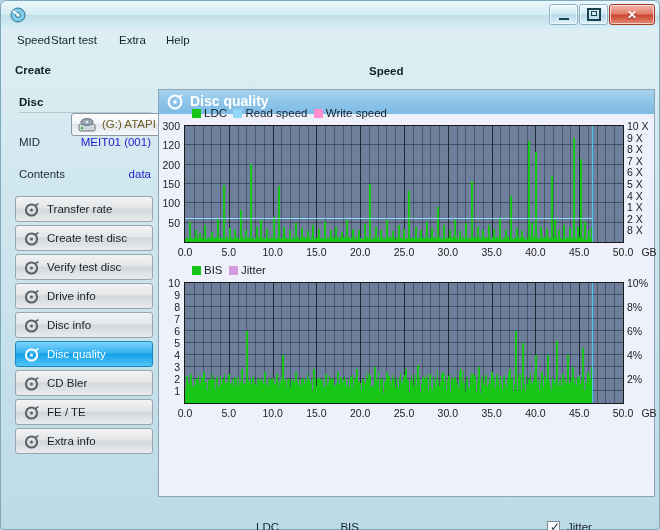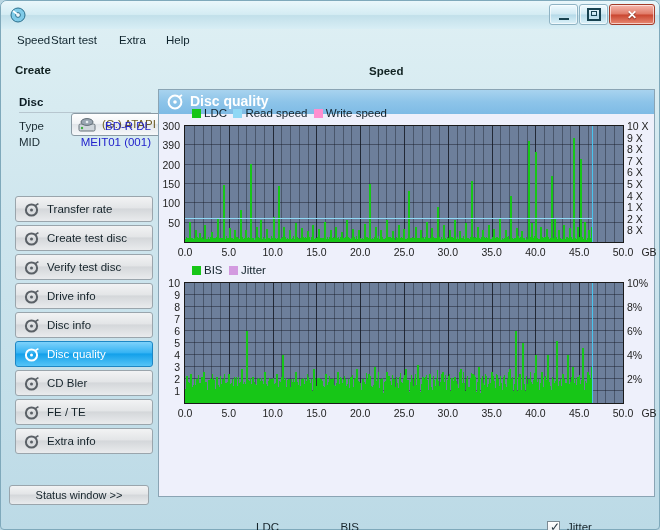--- a/index.html
+++ b/index.html
@@ -239,27 +239,27 @@
         <rect x="5" y="3.5" width="14" height="13" rx="1" fill="#5b8fd0" stroke="#27548f"></rect>
         <rect x="8" y="3.5" width="8" height="5" fill="#e7eef7" stroke="#27548f"></rect>
         <rect x="7.5" y="10.5" width="9" height="6" fill="#e7eef7" stroke="#27548f"></rect>
       </svg>
     </div>
   </div>
 
   <div class="leftpanel">
     <div class="disc-head">Disc</div>
     <div class="hr"></div>
-    <div class="drow" style="top:24px">
-      <span class="k">Type</span>
-      <span class="v">BD-R DL</span>
-    </div>
     <div class="drow" style="top:40px">
       <span class="k">MID</span>
       <span class="v">MEIT01 (001)</span>
+    </div>
+    <div class="drow" style="top:72px">
+      <span class="k">Contents</span>
+      <span class="v">data</span>
     </div>
     <div id="sidebar-buttons">
         <div class="sbtn" style="top: 100px;">
           <svg class="sico" viewBox="0 0 16 16">
       <circle cx="7.5" cy="8" r="5.6" fill="none" stroke="#5a6066" stroke-width="2"></circle>
       <circle cx="7.5" cy="8" r="1.5" fill="#5a6066"></circle>
       <path d="M11.6 3.4 L14.4 1.6" stroke="#5a6066" stroke-width="1.7"></path>
           </svg>
           <span class="st">Transfer rate</span>
         </div>
@@ -323,21 +323,20 @@
           <svg class="sico" viewBox="0 0 16 16">
       <circle cx="7.5" cy="8" r="5.6" fill="none" stroke="#5a6066" stroke-width="2"></circle>
       <circle cx="7.5" cy="8" r="1.5" fill="#5a6066"></circle>
       <path d="M11.6 3.4 L14.4 1.6" stroke="#5a6066" stroke-width="1.7"></path>
           </svg>
           <span class="st">Extra info</span>
         </div>
       </div>
   </div>
 
-  <div id="status-window-button">Status window &gt;&gt;</div>
 
   <div class="content">
     <div class="panel-head">
       <svg class="phico" viewBox="0 0 16 16">
         <circle cx="8" cy="8" r="6.4" fill="none" stroke="#ffffff" stroke-width="2"></circle>
         <circle cx="8" cy="8" r="1.8" fill="#ffffff"></circle>
         <path d="M12 3 L15 1" stroke="#ffffff" stroke-width="1.8"></path>
       </svg>
       <div class="pt">Disc quality</div>
     </div>
@@ -884,21 +883,21 @@
           <div class="bar" style="left: 399px; height: 20px; width: 2px;"></div>
           <div class="bar" style="left: 403px; height: 12px; width: 2px;"></div>
           <div class="bar" style="left: 406px; height: 15px; width: 2px;"></div>
           <div class="rspeed" style="width: 407px; bottom: 23px;"></div>
           <div class="cursor" style="left: 407px;"></div>
         </div>
         <div class="tick" style="left: 0px; width: 21px; text-align: right; top: 126.667px;">50</div>
         <div class="tick" style="left: 0px; width: 21px; text-align: right; top: 107.333px;">100</div>
         <div class="tick" style="left: 0px; width: 21px; text-align: right; top: 88px;">150</div>
         <div class="tick" style="left: 0px; width: 21px; text-align: right; top: 68.6667px;">200</div>
-        <div class="tick" style="left: 0px; width: 21px; text-align: right; top: 49.3333px;">390</div>
+        <div class="tick" style="left: 0px; width: 21px; text-align: right; top: 49.3333px;">120</div>
         <div class="tick" style="left: 0px; width: 21px; text-align: right; top: 30px;">300</div>
         <div class="tickR" style="left: 468px; top: 134.4px;">8 X</div>
         <div class="tickR" style="left: 468px; top: 122.8px;">2 X</div>
         <div class="tickR" style="left: 468px; top: 111.2px;">1 X</div>
         <div class="tickR" style="left: 468px; top: 99.6px;">4 X</div>
         <div class="tickR" style="left: 468px; top: 88px;">5 X</div>
         <div class="tickR" style="left: 468px; top: 76.4px;">6 X</div>
         <div class="tickR" style="left: 468px; top: 64.8px;">7 X</div>
         <div class="tickR" style="left: 468px; top: 53.2px;">8 X</div>
         <div class="tickR" style="left: 468px; top: 41.6px;">9 X</div>

